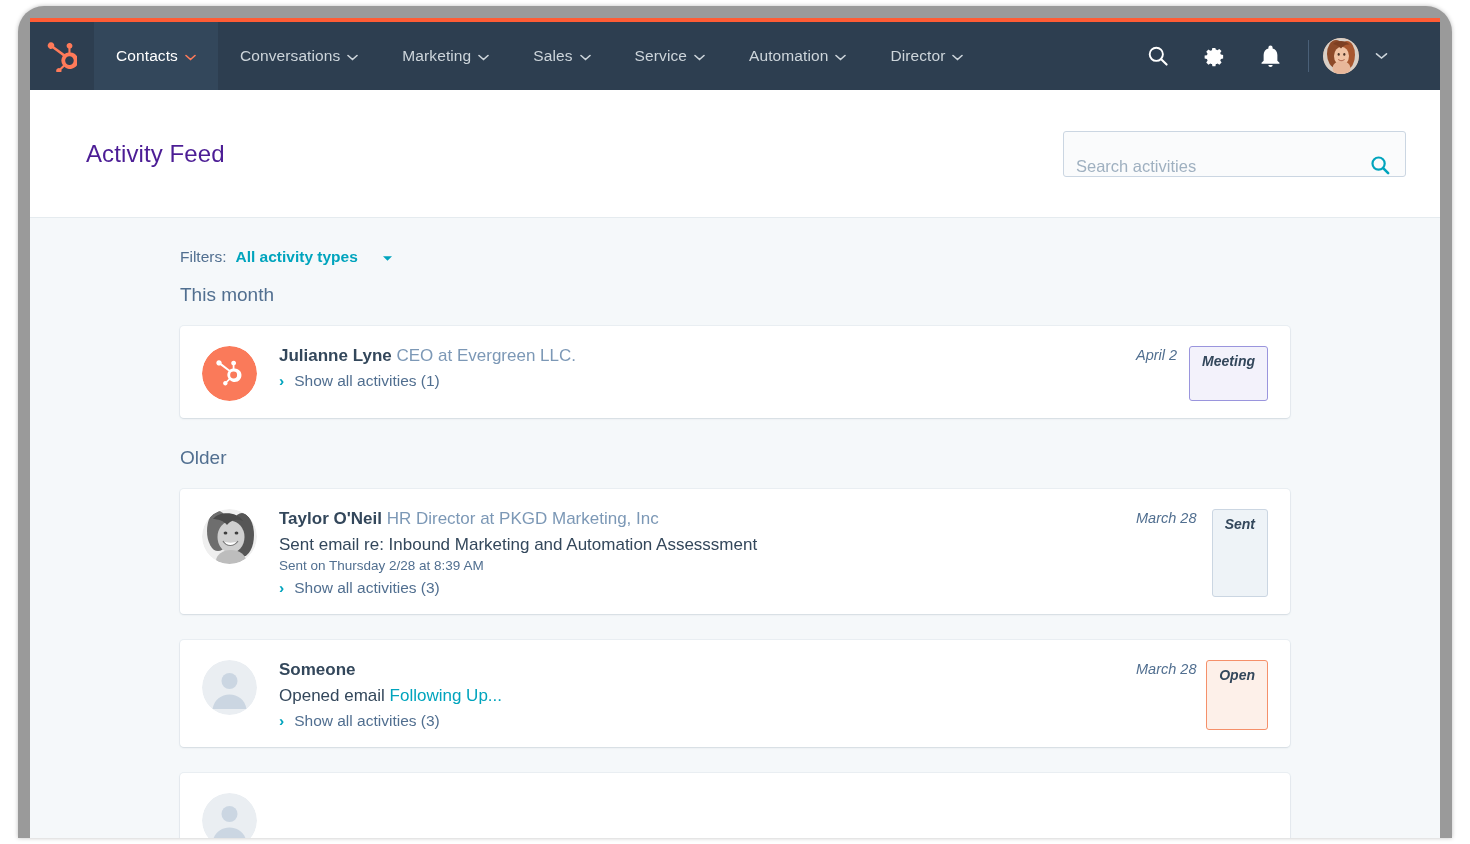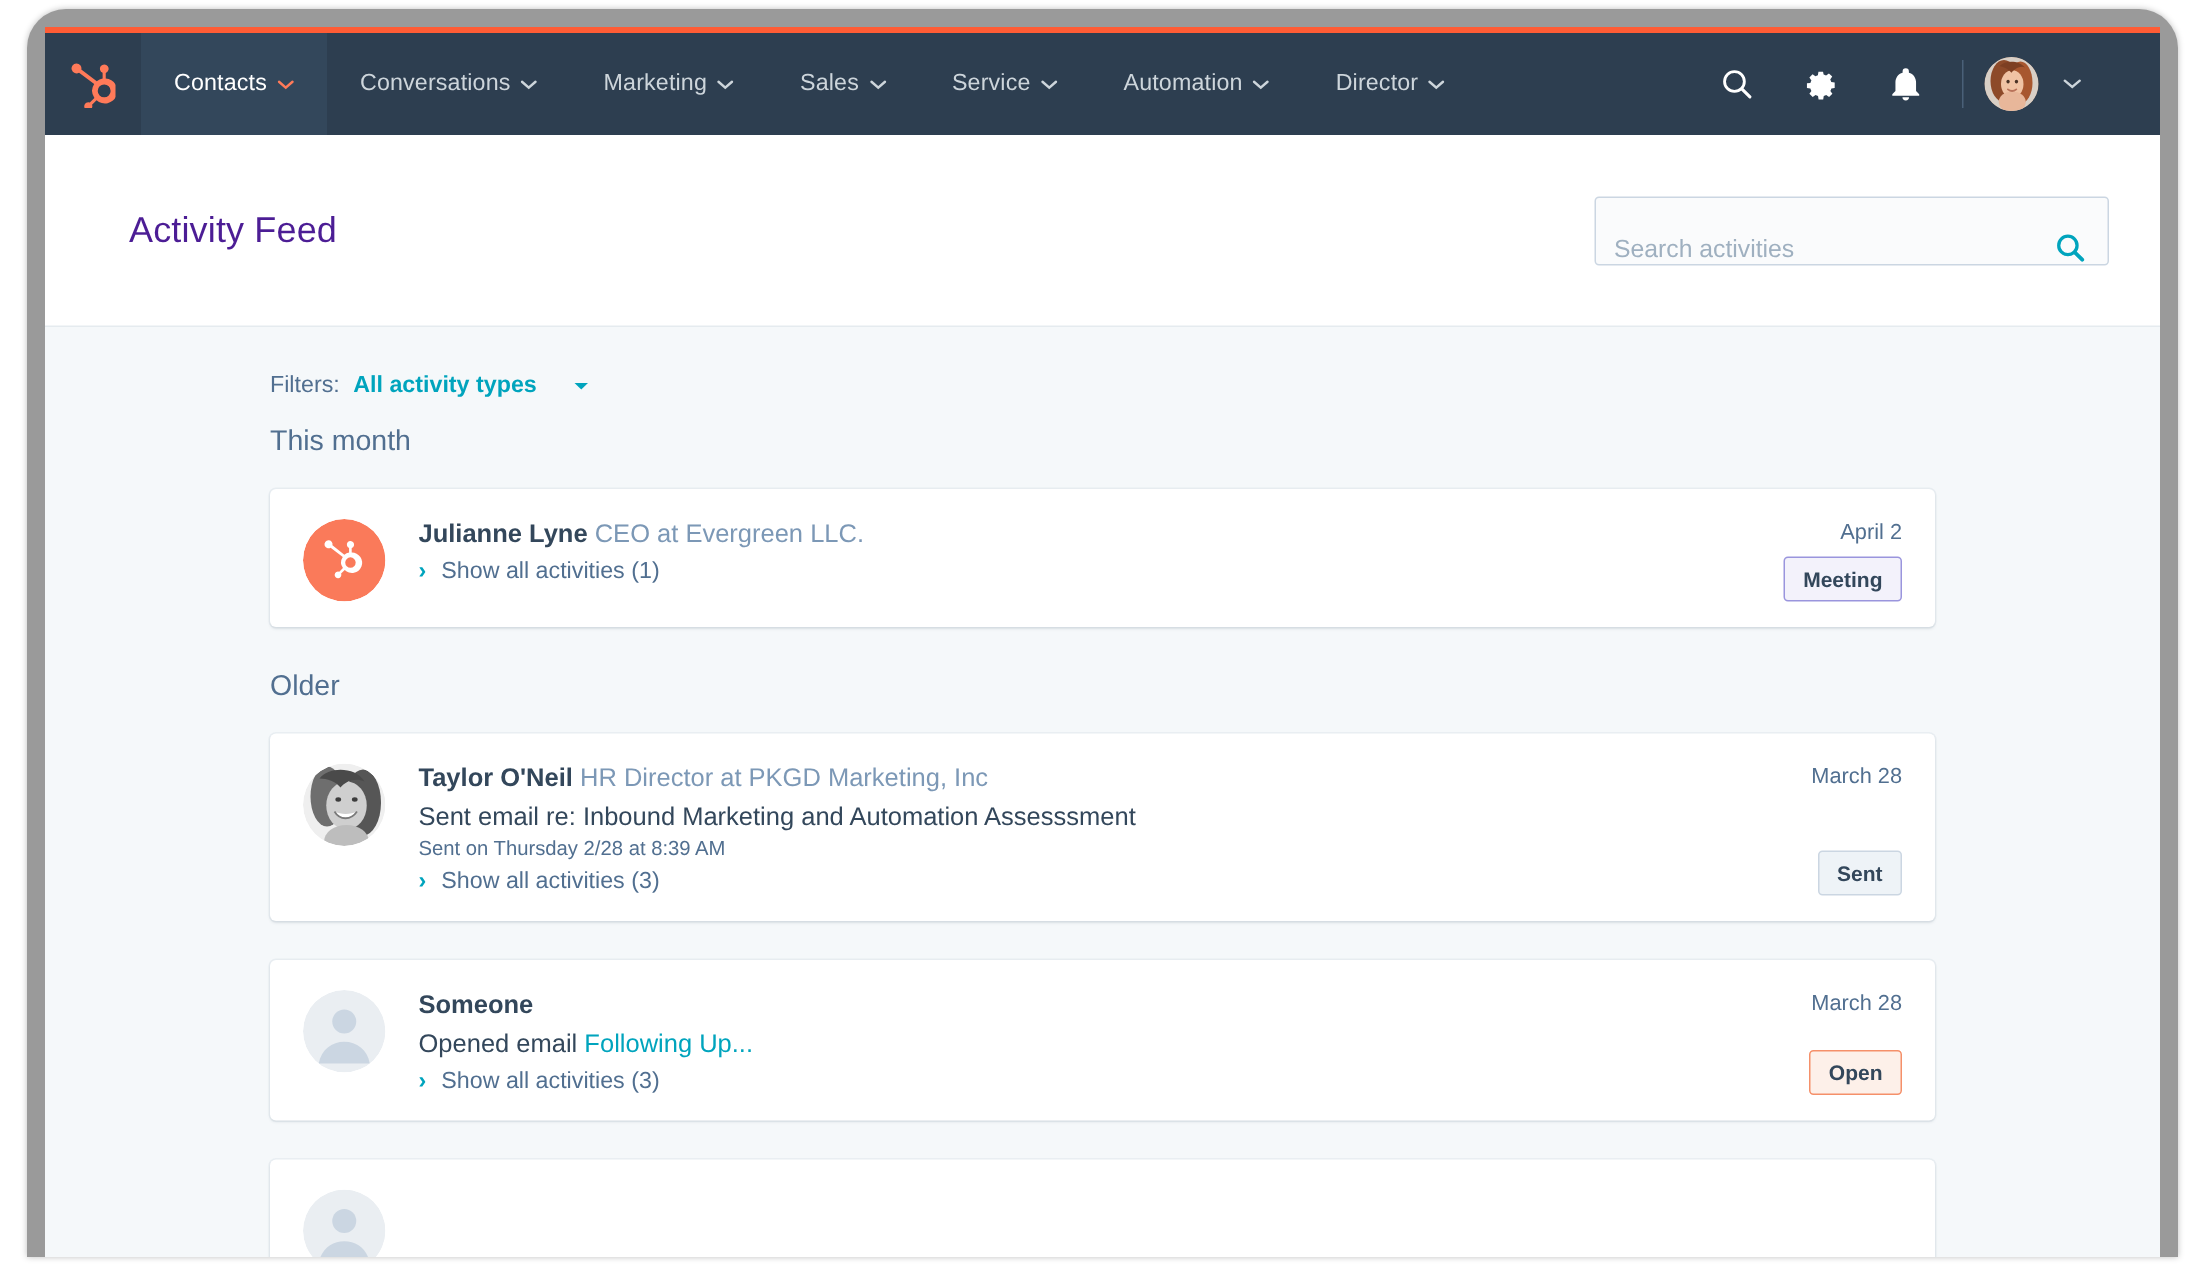--- a/index.html
+++ b/index.html
@@ -194,23 +194,22 @@
     color: #516f90;
     cursor: pointer;
     margin-top: 6px;
   }
   .show-all .arrow { color: #00a4bd; font-weight: bold; }
 
   .card-right {
     width: 132px;
     flex: none;
     display: flex;
-    flex-direction: column;
-    align-items: flex-end;
     justify-content: space-between;
+    font-style: italic;
   }
   .card-date { font-size: 14.5px; color: #516f90; padding-top: 1px; }
   .badge {
     font-size: 14px;
     font-weight: bold;
     padding: 6px 12px;
     border-radius: 3px;
     border: 1px solid transparent;
     white-space: nowrap;
   }

